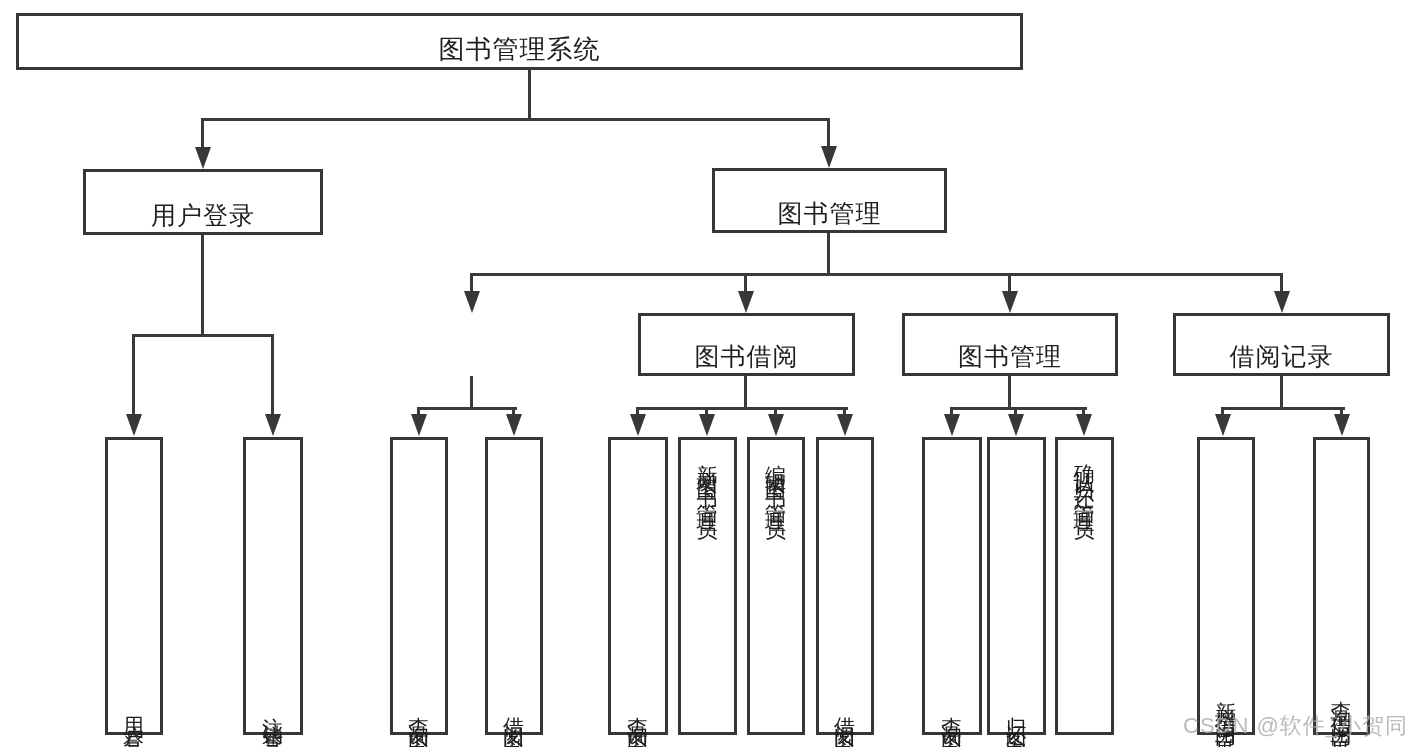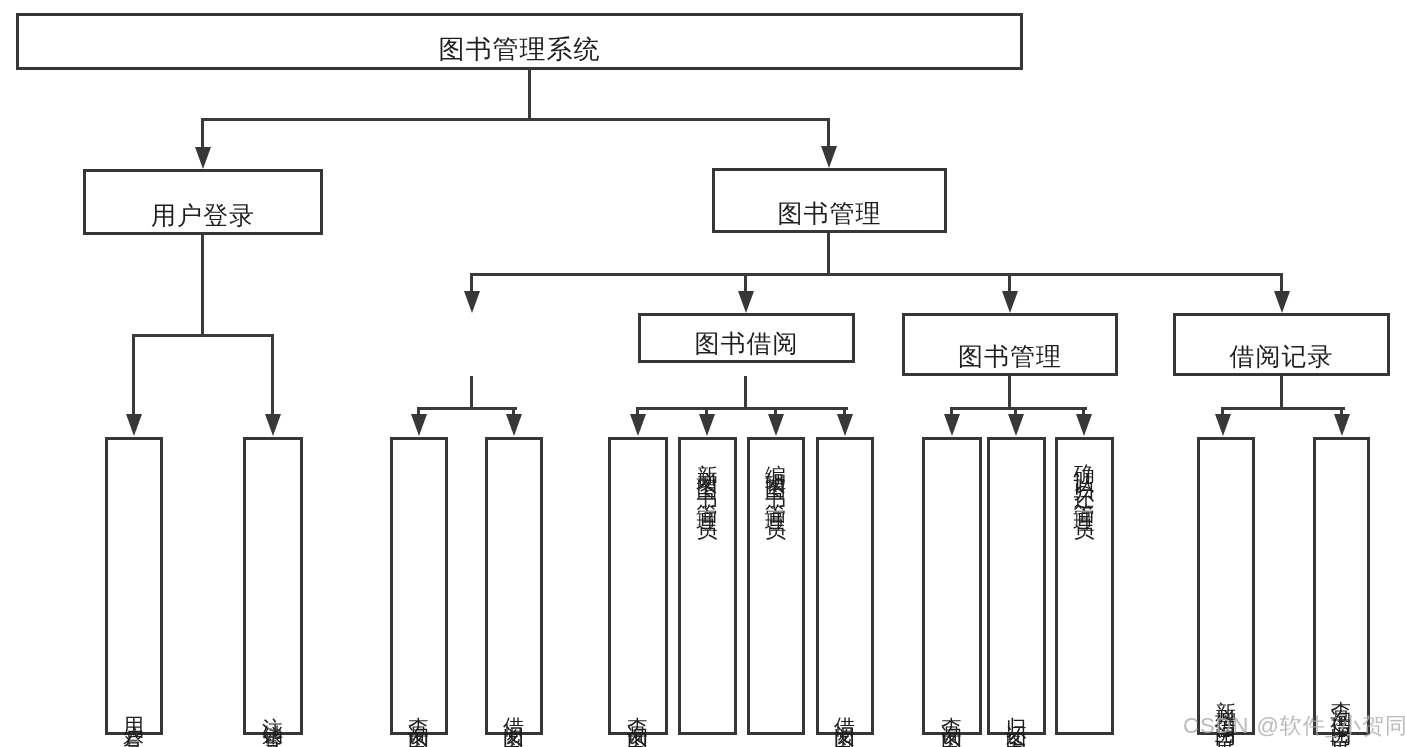--- a/index.html
+++ b/index.html
@@ -37,21 +37,21 @@
     <span>图书管理系统</span>
   </div>
 
   <div class="box h" style="left:83px;top:169px;width:240px;height:66px">
     <span>用户登录</span>
   </div>
   <div class="box h" style="left:712px;top:168px;width:235px;height:65px">
     <span>图书管理</span>
   </div>
 
-  <div class="box h" style="left:638px;top:313px;width:217px;height:50px">
+  <div class="box h" style="left:638px;top:313px;width:217px;height:63px">
     <span>图书借阅</span>
   </div>
   <div class="box h" style="left:902px;top:313px;width:216px;height:63px">
     <span>图书管理</span>
   </div>
   <div class="box h" style="left:1173px;top:313px;width:217px;height:63px">
     <span>借阅记录</span>
   </div>
 
   <div class="box leaf" style="left:105px;top:437px;width:58px;height:298px">

